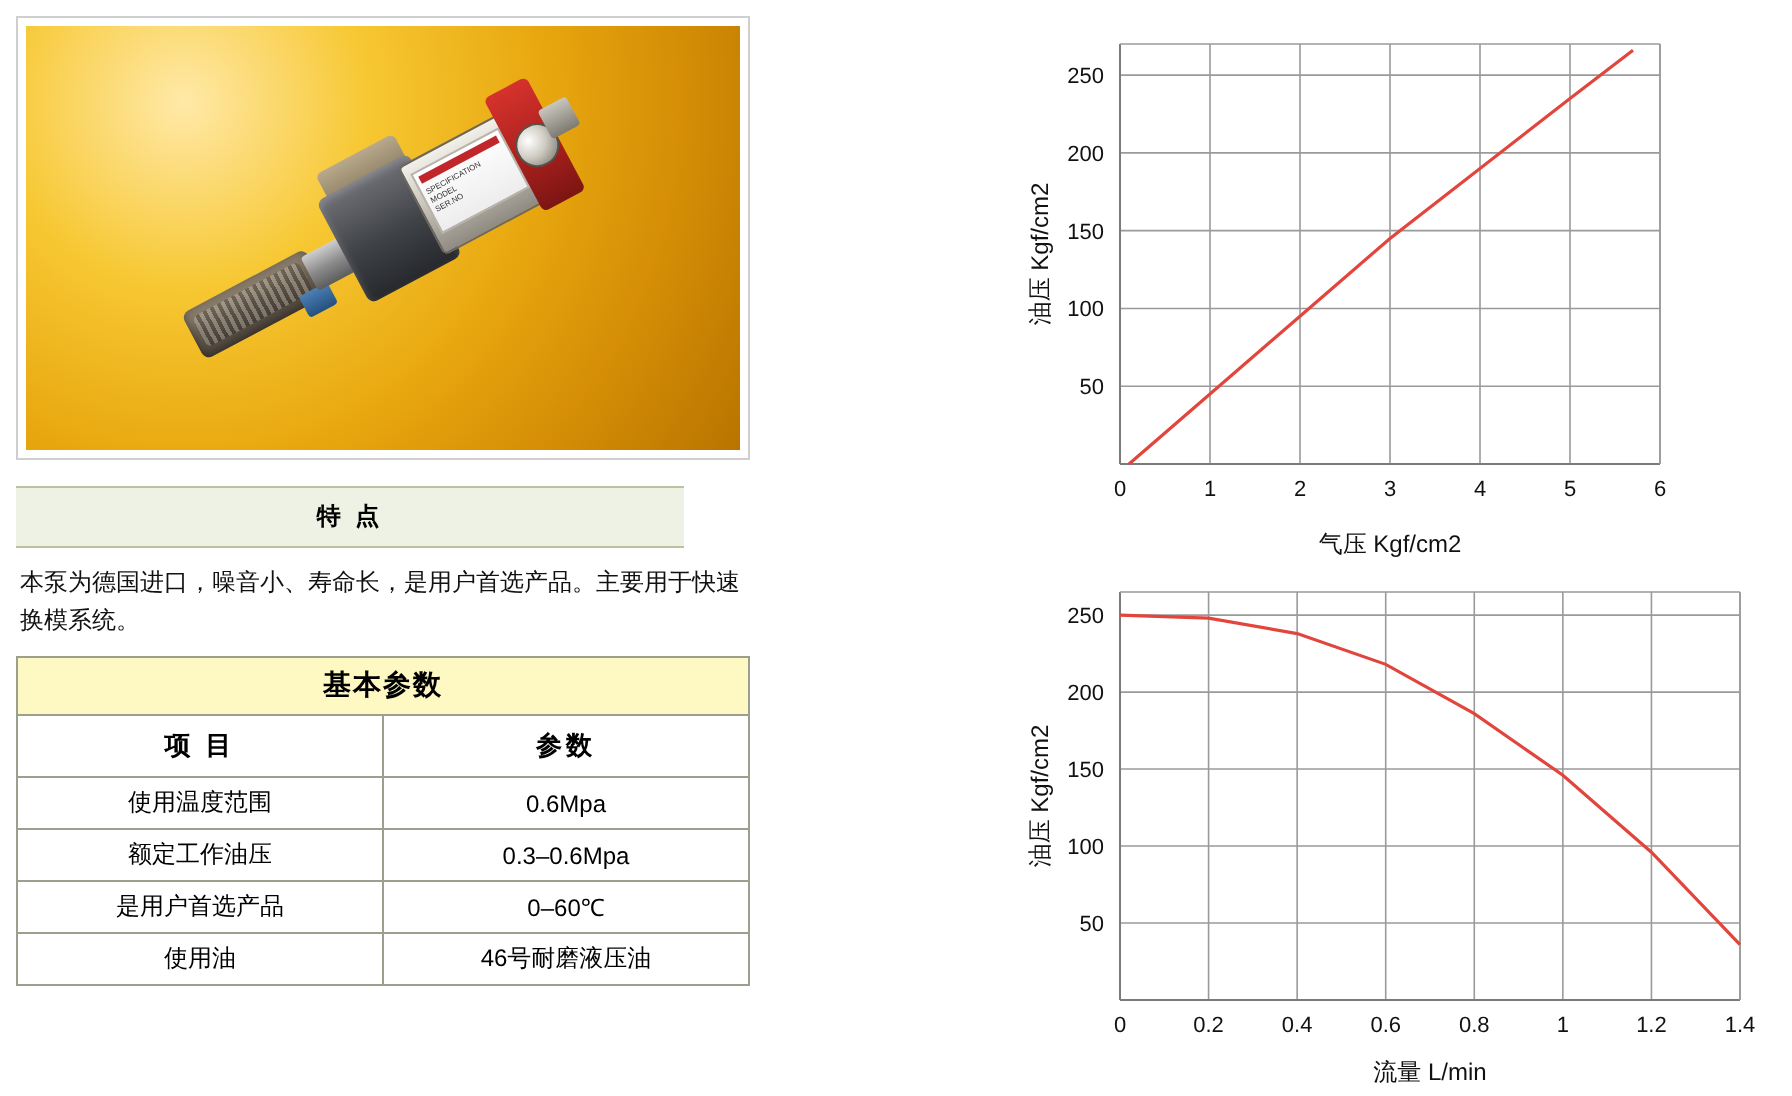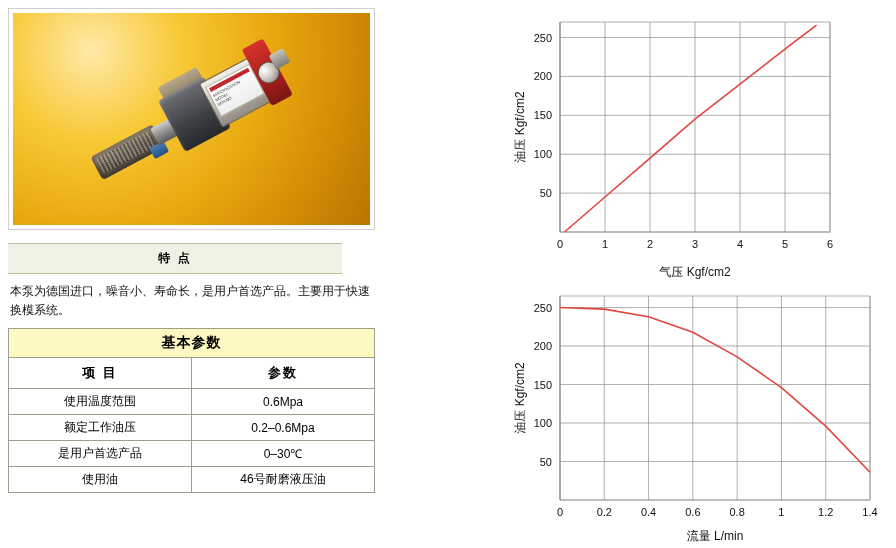--- a/index.html
+++ b/index.html
@@ -283,25 +283,25 @@
         <tr class="tbl-head">
           <td class="col-a">项 目</td>
           <td class="col-b">参数</td>
         </tr>
         <tr>
           <td class="col-a">使用温度范围</td>
           <td class="col-b">0.6Mpa</td>
         </tr>
         <tr>
           <td class="col-a">额定工作油压</td>
-          <td class="col-b">0.2–0.6Mpa</td>
+          <td class="col-b">0.3–0.6Mpa</td>
         </tr>
         <tr>
           <td class="col-a">是用户首选产品</td>
-          <td class="col-b">0–30℃</td>
+          <td class="col-b">0–60℃</td>
         </tr>
         <tr>
           <td class="col-a">使用油</td>
           <td class="col-b">46号耐磨液压油</td>
         </tr>
       </tbody>
     </table>
   </div>
 
   <div class="right-col">

